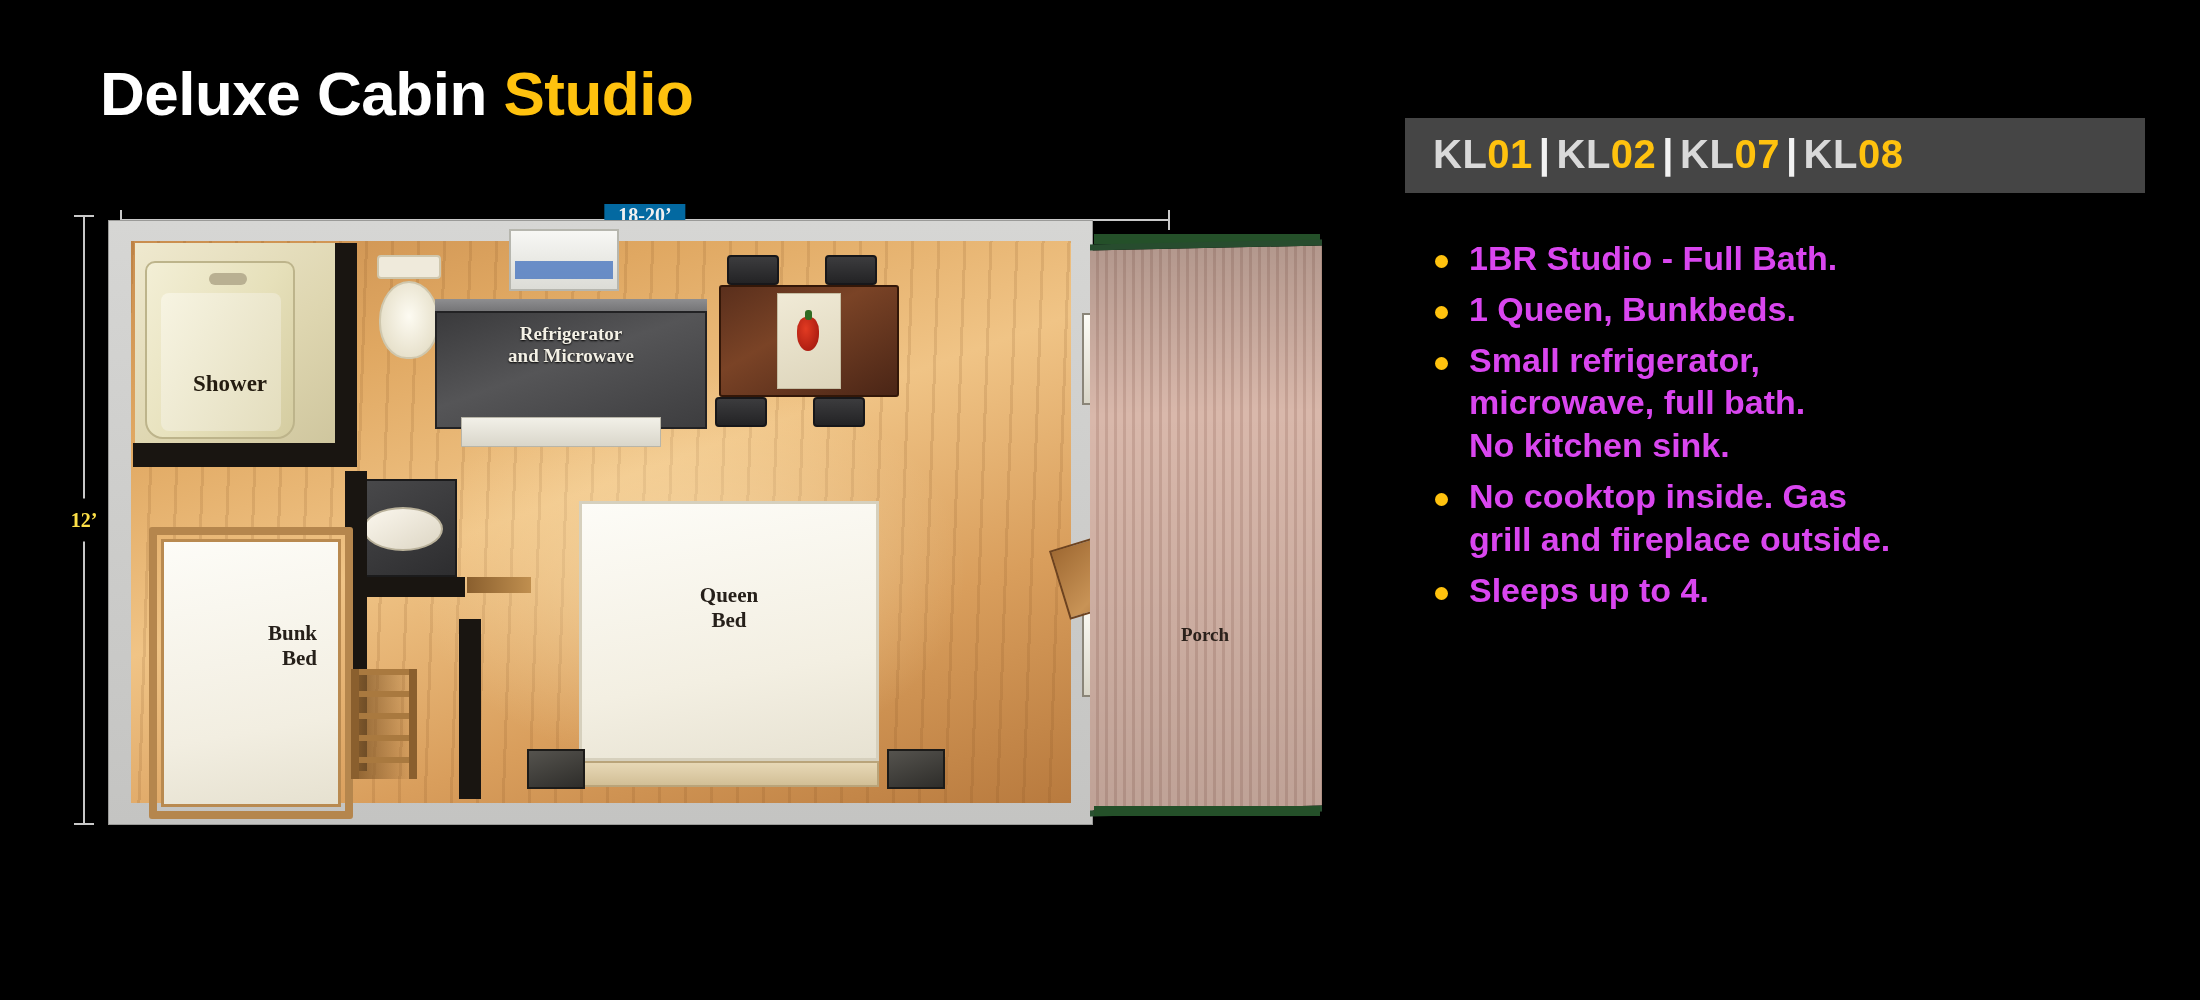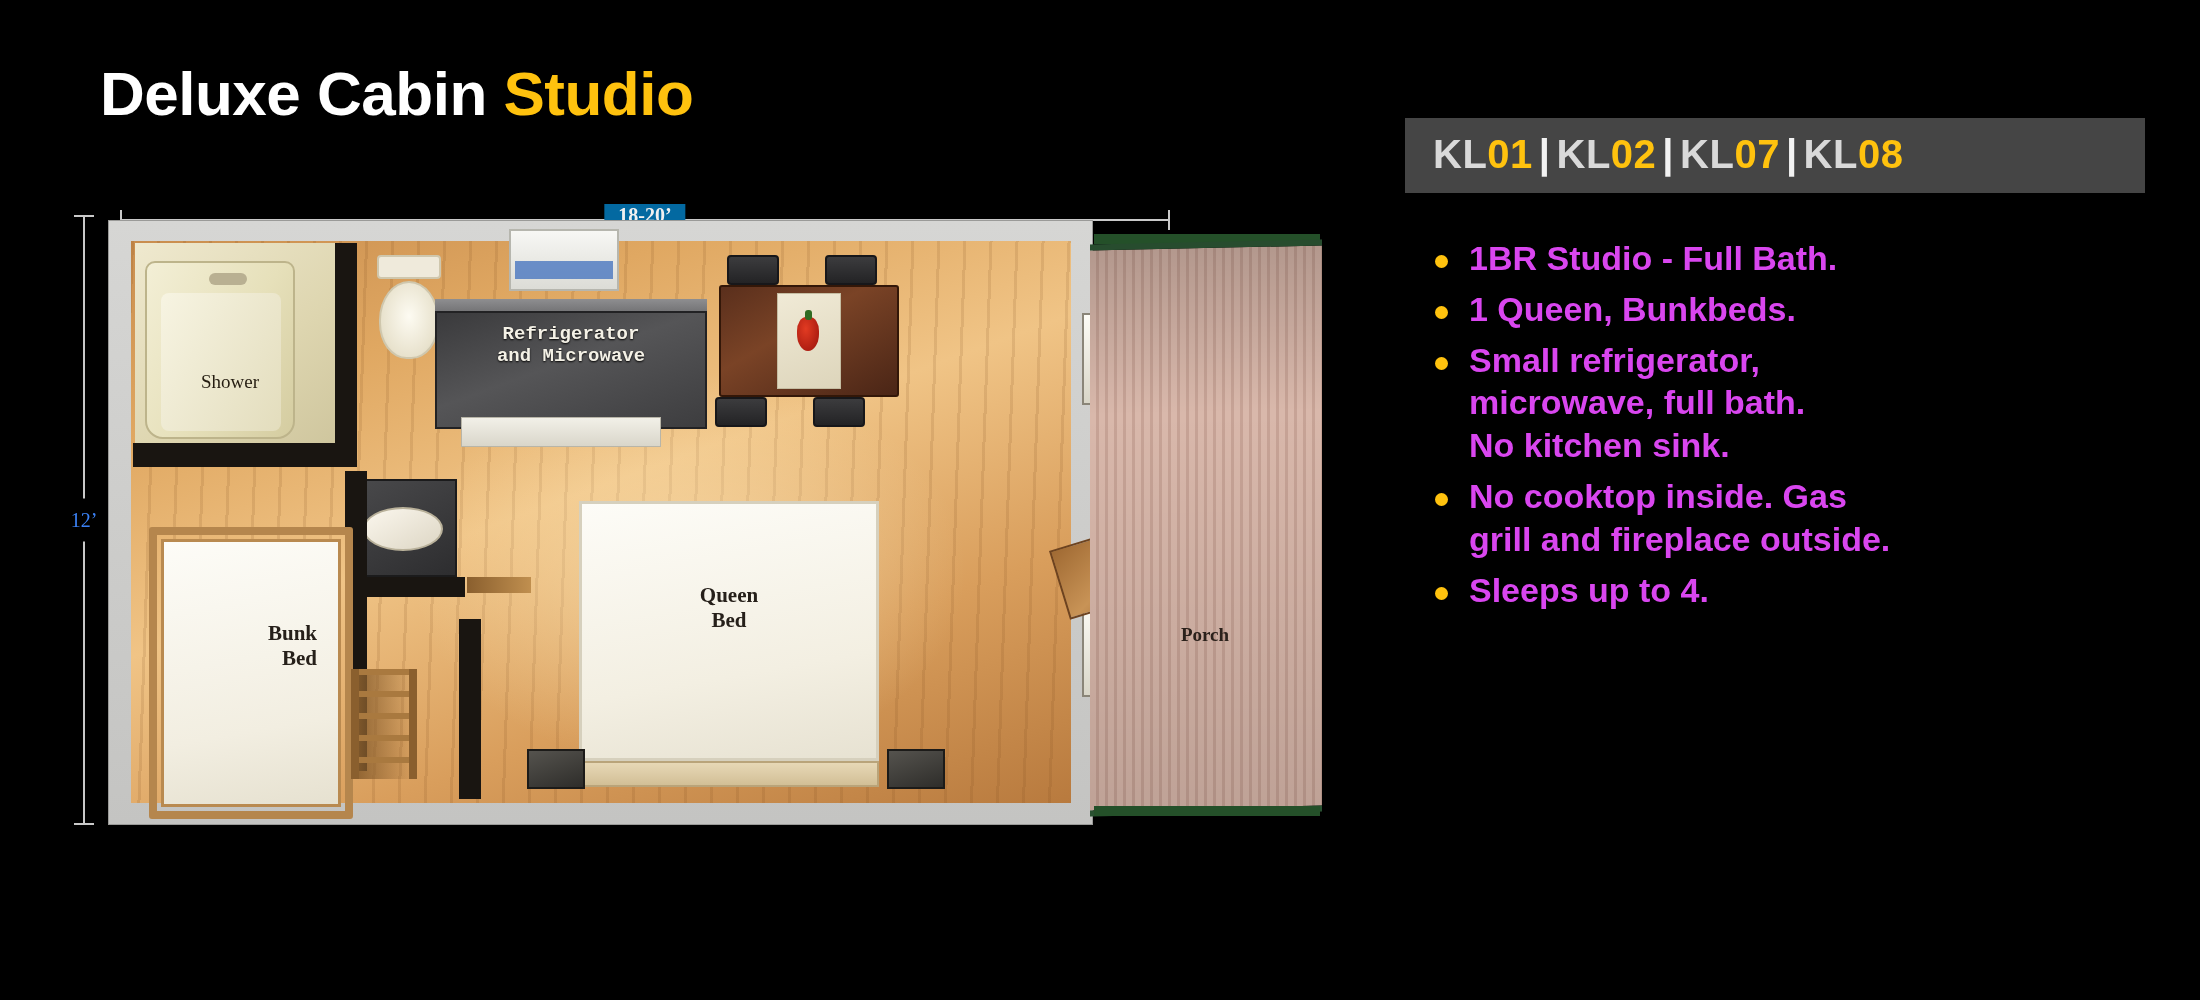--- a/index.html
+++ b/index.html
@@ -27,22 +27,22 @@
     background:#0369a1; color:#f0f0f0; font-family:"Liberation Serif", serif;
     font-size:20px; font-weight:bold; padding:0 14px; white-space:nowrap;
   }
   .dim-top .cap-l, .dim-top .cap-r { position:absolute; top:0; width:2px; height:20px; background:#c9c9c9; }
   .dim-top .cap-l { left:0; } .dim-top .cap-r { right:0; }
 
   .dim-left { position:absolute; left:14px; top:40px; width:20px; height:610px; }
   .dim-left .bar { position:absolute; left:9px; top:0; width:2px; height:100%; background:#c9c9c9; }
   .dim-left .lbl {
     position:absolute; left:50%; top:50%; transform:translate(-50%,-50%);
-    background:#000; color:#3b82f6; font-family:"Liberation Serif", serif;
-    font-size:20px; font-weight:normal; padding:10px 2px; white-space:nowrap;
+    background:#000; color:#fde047; font-family:"Liberation Serif", serif;
+    font-size:20px; font-weight:bold; padding:10px 2px; white-space:nowrap;
   }
   .dim-left .cap-t, .dim-left .cap-b { position:absolute; left:0; width:20px; height:2px; background:#c9c9c9; }
   .dim-left .cap-t { top:0; } .dim-left .cap-b { bottom:0; }
 
   
   .plan { position:absolute; left:48px; top:45px; width:1245px; height:645px; }
 
   .outer-shell {
     position:absolute; left:0; top:0; width:985px; height:605px;
     background:linear-gradient(180deg,#d6d6d4 0%,#c4c4c2 100%);
@@ -72,21 +72,21 @@
     position:absolute; left:14px; top:30px; width:120px; height:138px;
     background:linear-gradient(120deg,#f7f4e2,#e3ddbd);
     border-radius:8px;
   }
   .showerhead {
     position:absolute; left:62px; top:10px; width:38px; height:12px;
     background:#b9b092; border-radius:6px;
   }
   .label-shower {
     position:absolute; left:46px; top:150px; width:150px; text-align:center;
-    font-family:"Liberation Serif", serif; font-size:19px; font-weight:normal; color:#241c10;
+    font-family:"Liberation Serif", serif; font-size:23px; font-weight:bold; color:#241c10;
   }
   .wall-seg-a { position:absolute; left:24px; top:222px; width:210px; height:24px; background:#191511; }
   .wall-seg-b { position:absolute; left:226px; top:22px;  width:22px; height:224px; background:#191511; }
 
   .toilet {
     position:absolute; left:270px; top:60px; width:60px; height:78px;
     background:radial-gradient(ellipse at 50% 45%, #fdfbf2 0%, #e8e2cd 70%, #cdc6ab 100%);
     border-radius:50% 50% 46% 46%; border:2px solid #cfc7ad;
   }
   .toilet-tank {
@@ -112,21 +112,21 @@
     position:absolute; left:326px; top:90px; width:272px; height:118px;
     background:linear-gradient(160deg,#3a3a3c 0%,#555557 45%,#3d3d3f 100%);
     border:2px solid #222224;
   }
   .counter-top {
     position:absolute; left:326px; top:78px; width:272px; height:16px;
     background:linear-gradient(180deg,#8e8e90,#6d6d6f);
   }
   .label-fridge {
     position:absolute; left:332px; top:102px; width:260px; text-align:center;
-    font-family:Liberation Mono, monospace; font-size:19px; font-weight:bold; color:#f4f1e6;
+    font-family:Liberation Serif, serif; font-size:19px; font-weight:bold; color:#f4f1e6;
     line-height:1.18; text-shadow:0 1px 2px #000;
   }
   .appliance-white {
     position:absolute; left:352px; top:196px; width:200px; height:30px;
     background:linear-gradient(180deg,#f2f0e8,#d9d6ca); border:1px solid #b8b5a8;
   }
   .ceiling-unit {
     position:absolute; left:400px; top:8px; width:110px; height:62px;
     background:linear-gradient(180deg,#f7f7f4,#dcdcd6); border:2px solid #b6b6ae;
   }

